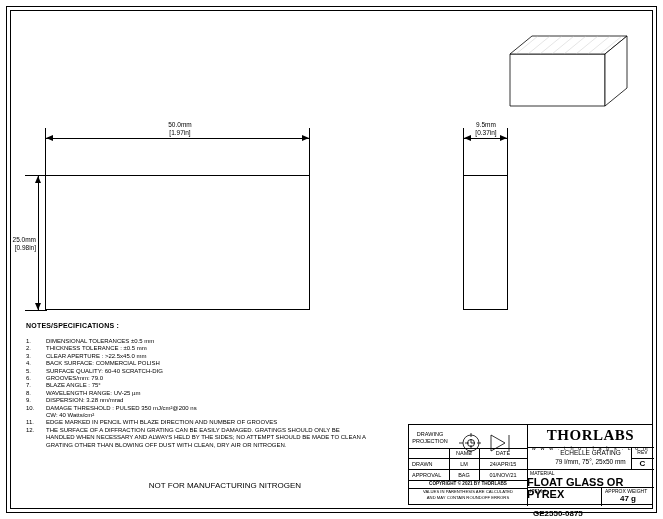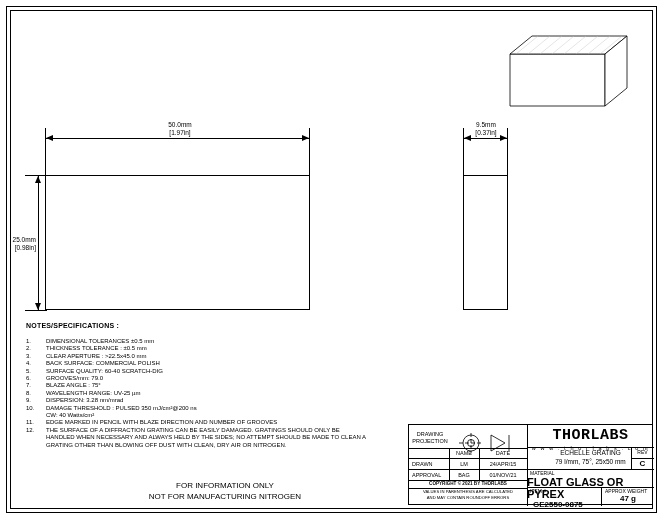--- a/index.html
+++ b/index.html
@@ -47,21 +47,21 @@
   .proj-label{position:absolute;left:3px;top:6px;width:36px;font-size:5.5px;line-height:7px;text-align:center;}
   .proj-sym{position:absolute;left:42px;top:6px;width:74px;height:24px;}
 
   .grid-hdr{position:absolute;font-size:5.5px;text-align:center;}
   .grid-val{position:absolute;font-size:5.5px;}
 
   .copyright{position:absolute;left:0;top:56px;width:118px;text-align:center;font-size:4.6px;font-weight:bold;line-height:6px;}
   .disclaimer{position:absolute;left:0;top:64px;width:118px;text-align:center;font-size:4.2px;line-height:5.6px;color:#000;}
 
   .brand{position:absolute;left:0;top:2px;width:127px;text-align:center;}
-  .brand .name{font-size:15px;font-weight:bold;letter-spacing:.5px;font-family:Liberation Mono, monospace;}
+  .brand .name{font-size:15px;font-weight:bold;letter-spacing:.5px;font-family:Liberation Serif, serif;}
   .brand .url{font-size:5.5px;letter-spacing:1.6px;margin-top:1px;}
 
   .desc{position:absolute;left:0;top:24px;width:127px;text-align:center;font-size:6.5px;line-height:8.5px;}
   .rev-hdr{position:absolute;font-size:5px;text-align:center;}
   .matl{position:absolute;font-size:5px;}
   .matl-val{position:absolute;width:127px;text-align:left;font-size:11px;font-weight:bold;}
   .item-val{position:absolute;font-size:8px;font-weight:bold;}
   .wt-val{position:absolute;font-size:8px;font-weight:bold;text-align:center;}
 </style>
 </head>
@@ -179,21 +179,20 @@
         <div class="num">11.</div>
         <div class="txt">EDGE MARKED IN PENCIL WITH BLAZE DIRECTION AND NUMBER OF GROOVES</div>
       </div>
       <div class="row">
         <div class="num">12.</div>
         <div class="txt">THE SURFACE OF A DIFFRACTION GRATING CAN BE EASILY DAMAGED.  GRATINGS SHOULD ONLY BE HANDLED WHEN NECESSARY AND ALWAYS HELD BY THE SIDES; NO ATTEMPT SHOULD BE MADE TO CLEAN A GRATING OTHER THAN BLOWING OFF DUST WITH CLEAN, DRY AIR OR NITROGEN.</div>
       </div>
     </div>
 
   <div class="info-block">
-    <div>FOR INFORMATION ONLY</div>
     <div>NOT FOR MANUFACTURING NITROGEN</div>
   </div>
 
   <div class="tb">
 
     <div class="ln" style="left:118px;top:0;width:1px;height:81px;"></div>
 
     <div class="tb-left">
       <div class="ln" style="left:0;top:23px;width:118px;height:1px;"></div>
       <div class="ln" style="left:0;top:33px;width:118px;height:1px;"></div>
@@ -255,19 +254,19 @@
         <div>79 l/mm, 75°, 25x50 mm</div>
       </div>
 
       <div class="rev-hdr" style="left:104px;top:24px;width:23px;">REV</div>
       <div class="rev-hdr" style="left:104px;top:34px;width:23px;font-size:8px;font-weight:bold;">C</div>
 
       <div class="matl" style="left:3px;top:45px;">MATERIAL</div>
       <div class="matl-val" style="left:0;top:51px;">FLOAT GLASS OR PYREX</div>
 
       <div class="matl" style="left:3px;top:63px;">ITEM #</div>
-      <div class="item-val" style="left:6px;top:75px;text-align:right;">GE2550-0875</div>
+      <div class="item-val" style="left:6px;top:84px;text-align:right;">GE2550-0875</div>
 
       <div class="matl" style="left:78px;top:63px;">APPROX WEIGHT</div>
       <div class="wt-val" style="left:75px;top:69px;width:52px;">47 g</div>
     </div>
   </div>
 </div>
 
 </body></html>

